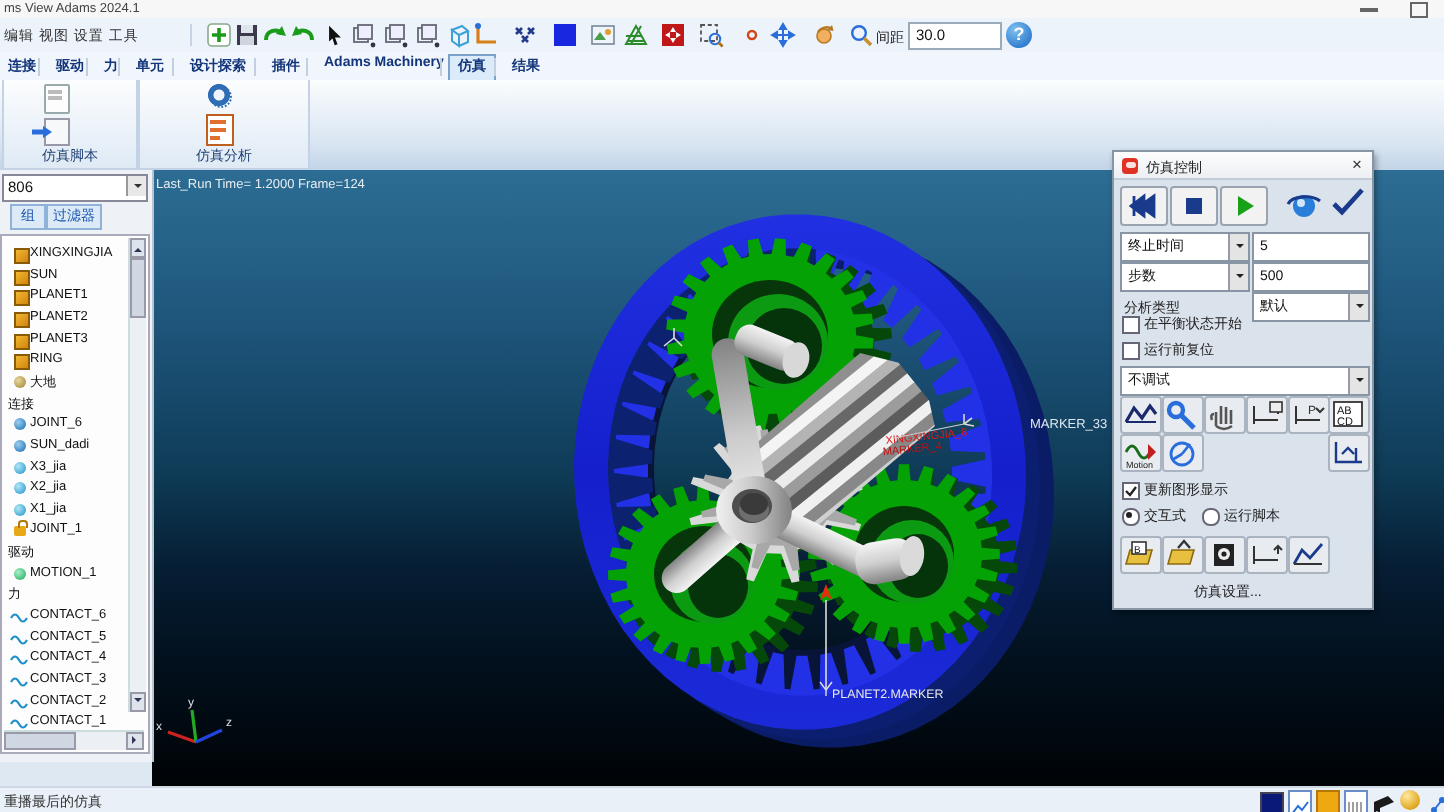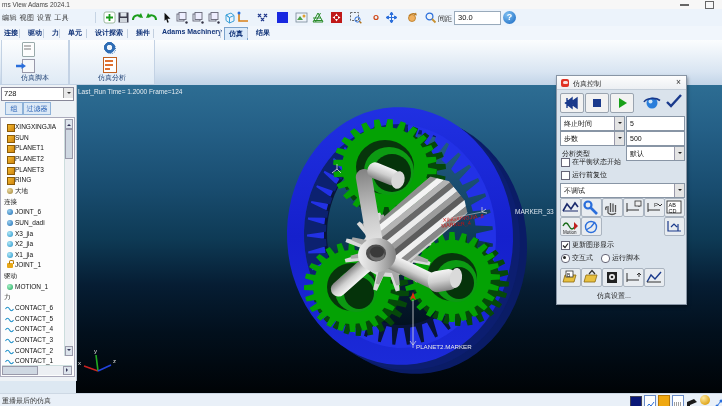--- a/index.html
+++ b/index.html
@@ -273,21 +273,21 @@
 <g font-size="6" fill="#e0e0e0" font-family="Liberation Sans, sans-serif">
 <text x="2" y="280">x</text>
       <text x="18" y="268">y</text>
       <text x="37" y="278">z</text>
 </g>
 <text x="2" y="9" font-size="6.5" fill="#e6edf2" font-family="Liberation Sans, sans-serif">Last_Run   Time=  1.2000  Frame=124</text>
 </svg>
 
 <div class="abs" style="left:0;top:85px;width:76px;height:296px;background:#eef2f6;border-right:1px solid #b8c4d0;">
  <div class="abs" style="left:1px;top:2px;width:71px;height:12px;background:#fff;border:1px solid #889;">
-   <span class="t" style="font-size:7.5px;color:#111;padding-left:2px;line-height:12px;display:block;">728</span>
+   <span class="t" style="font-size:7.5px;color:#111;padding-left:2px;line-height:12px;display:block;">806</span>
    <div class="abs" style="right:0;top:0;width:9px;height:10px;background:#e8e8e8;border-left:1px solid #999;"></div>
    <div class="abs" style="right:2px;top:4px;width:0;height:0;border:2.5px solid transparent;border-top-color:#333;"></div>
  </div>
  <div class="abs" style="left:5px;top:17px;width:16px;height:11px;background:#dce9f6;border:1px solid #8fb2d8;font-size:7px;color:#1a56b0;text-align:center;line-height:11px;">组</div>
  <div class="abs" style="left:23px;top:17px;width:26px;height:11px;background:#dce9f6;border:1px solid #8fb2d8;font-size:7px;color:#1a56b0;text-align:center;line-height:11px;">过滤器</div>
  <div class="abs" style="left:0;top:32px;width:73px;height:258px;background:#fdfdfd;border:1px solid #aab;">
  <div class="abs" style="left:0;top:4px;width:62px;height:10.6px;">
         <span style="position:absolute;left:6px;top:2px;width:6px;height:6px;background:linear-gradient(135deg,#f2b830,#cf8510);border:0.5px solid #8a5a08;"></span>
         <span class="t" style="position:absolute;left:14px;top:1px;font-size:6.5px;color:#111;">XINGXINGJIA</span>
       </div>

